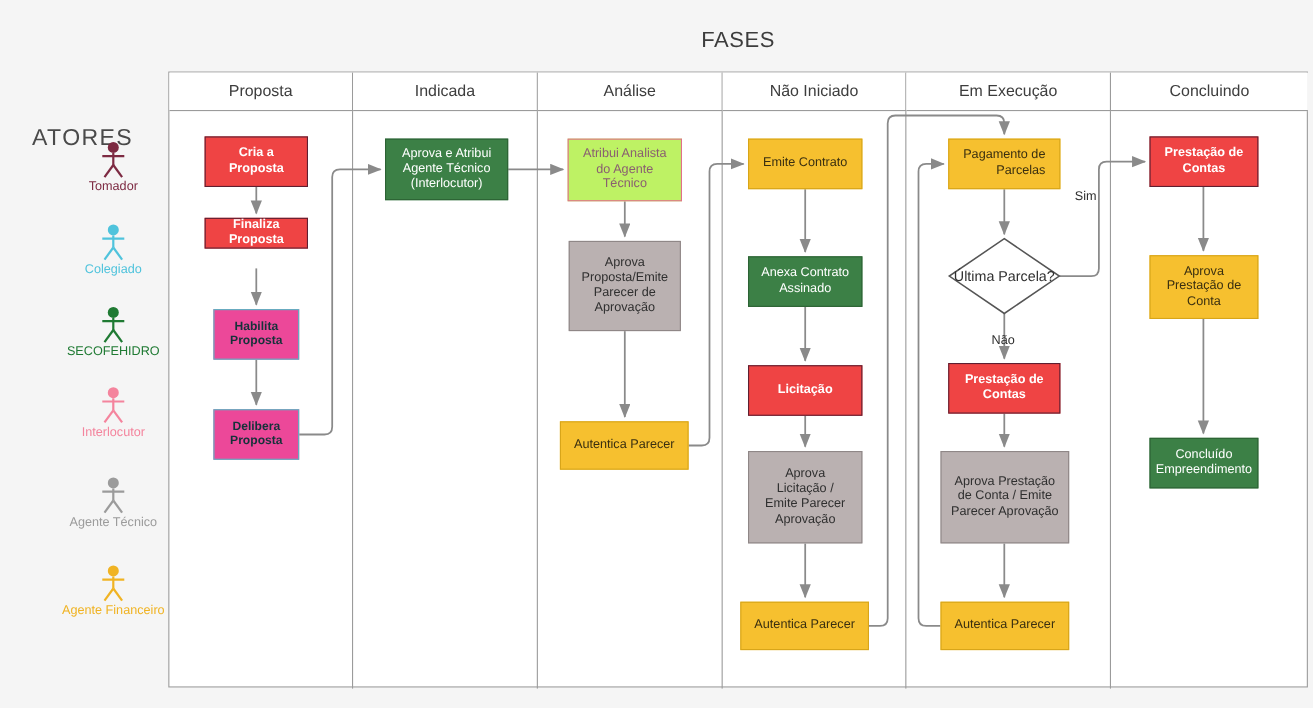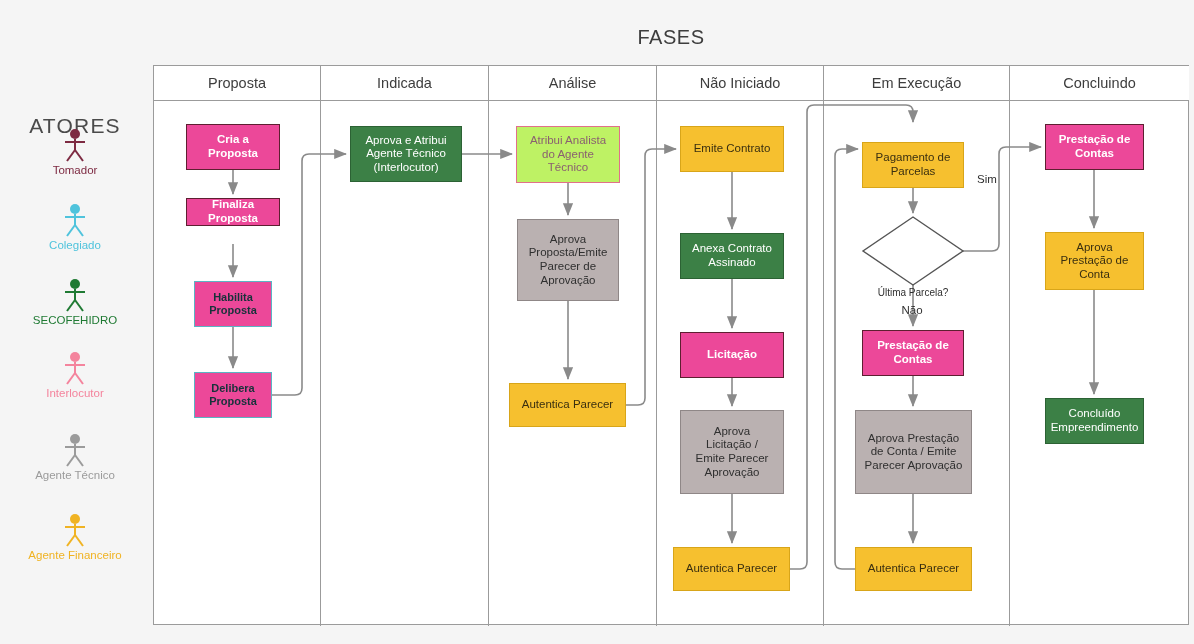--- a/index.html
+++ b/index.html
@@ -13,21 +13,21 @@
   
   #actors-panel{
     position:absolute;left:0;top:0;width:150px;height:644px;
     background:#f5f5f5;
   }
   #actors-title{
     position:absolute;top:114px;left:0;width:150px;text-align:center;
     font-size:21px;letter-spacing:1.2px;color:#4a4a4a;font-weight:400;
   }
   .actor{
-    position:absolute;left:0;width:150px;text-align:center;
+    position:absolute;left:0;width:150px;text-align:center;padding-left:28px;
   }
   .actor .actor-label{
     display:block;font-size:11.5px;margin-top:2px;
   }
   .stick{display:block;margin:0 auto;}
   
   #lane-board{
     position:absolute;left:153px;top:65px;
     width:1036px;height:560px;
     border:1px solid #9b9b9b;
@@ -51,31 +51,30 @@
   
   #flow-layer{position:absolute;left:0;top:0;width:1194px;height:644px;}
   .node{
     position:absolute;box-sizing:border-box;
     display:flex;align-items:center;justify-content:center;
     text-align:center;line-height:1.18;
     border:1px solid rgba(0,0,0,.35);
     padding:2px 4px;
   }
   .node span{display:block;}
-  .n-maroon{background:#ec4899;color:#ffffff;font-weight:bold;font-size:11.5px;border-color:#5e1f31;}
+  .n-maroon{background:#ef4444;color:#ffffff;font-weight:bold;font-size:11.5px;border-color:#5e1f31;}
   .n-teal  {background:#ec4899;color:#16323a;font-weight:bold;font-size:11px;border-color:#5ab4c4;}
   .n-green {background:#3c8046;color:#ffffff;font-weight:400;font-size:11.5px;border-color:#2c6234;}
   .n-pink  {background:#bef264;color:#8a6070;font-weight:400;font-size:11.5px;border-color:#e1708a;}
   .n-gray  {background:#bab1b1;color:#2f2f2f;font-weight:400;font-size:11.5px;border-color:#8f8787;}
   .n-yellow{background:#f6c02f;color:#3a2f10;font-weight:400;font-size:11.5px;border-color:#d8a519;}
   .n-yellow.bold{font-weight:normal;}
   .diamond-label{
-    position:absolute;font-size:10px;color:#2f2f2f;
+    position:absolute;font-size:13px;color:#2f2f2f;
     text-align:center;
-    margin-top:44px;
   }
   .edge-label{
     position:absolute;font-size:11.5px;color:#2f2f2f;text-align:center;
   }
   #title-fases{
     position:absolute;left:153px;top:26px;width:1036px;text-align:center;
     font-size:20px;color:#3d3d3d;letter-spacing:.5px;
   }
   svg.conn{position:absolute;left:0;top:0;pointer-events:none;}
 </style>
@@ -261,21 +260,21 @@
     </div>
     <div class="node n-green" style="left: 680px; top: 233px; width: 104px; height: 46px;">
       <span>Anexa Contrato<br>Assinado</span>
     </div>
     <div class="node n-gray" style="left: 680px; top: 410px; width: 104px; height: 84px;">
       <span>Aprova<br>Licitação /<br>Emite Parecer<br>Aprovação</span>
     </div>
     <div class="node n-yellow bold" style="left: 673px; top: 547px; width: 117px; height: 44px;">
       <span>Autentica Parecer</span>
     </div>
-    <div class="node n-yellow" style="left: 862px; top: 142px; width: 102px; height: 46px;">
+    <div class="node n-yellow" style="left: 862px; top: 126px; width: 102px; height: 46px; text-align: right;">
       <span>Pagamento de<br>Parcelas</span>
     </div>
     <div class="diamond-label" style="left: 863px; top: 243px; width: 100px;">Última Parcela?</div>
     <div class="node n-maroon" style="left: 862px; top: 330px; width: 102px; height: 46px;">
       <span>Prestação de<br>Contas</span>
     </div>
     <div class="node n-gray" style="left: 855px; top: 410px; width: 117px; height: 84px;">
       <span>Aprova Prestação<br>de Conta / Emite<br>Parecer Aprovação</span>
     </div>
     <div class="node n-yellow bold" style="left: 855px; top: 547px; width: 117px; height: 44px;">

